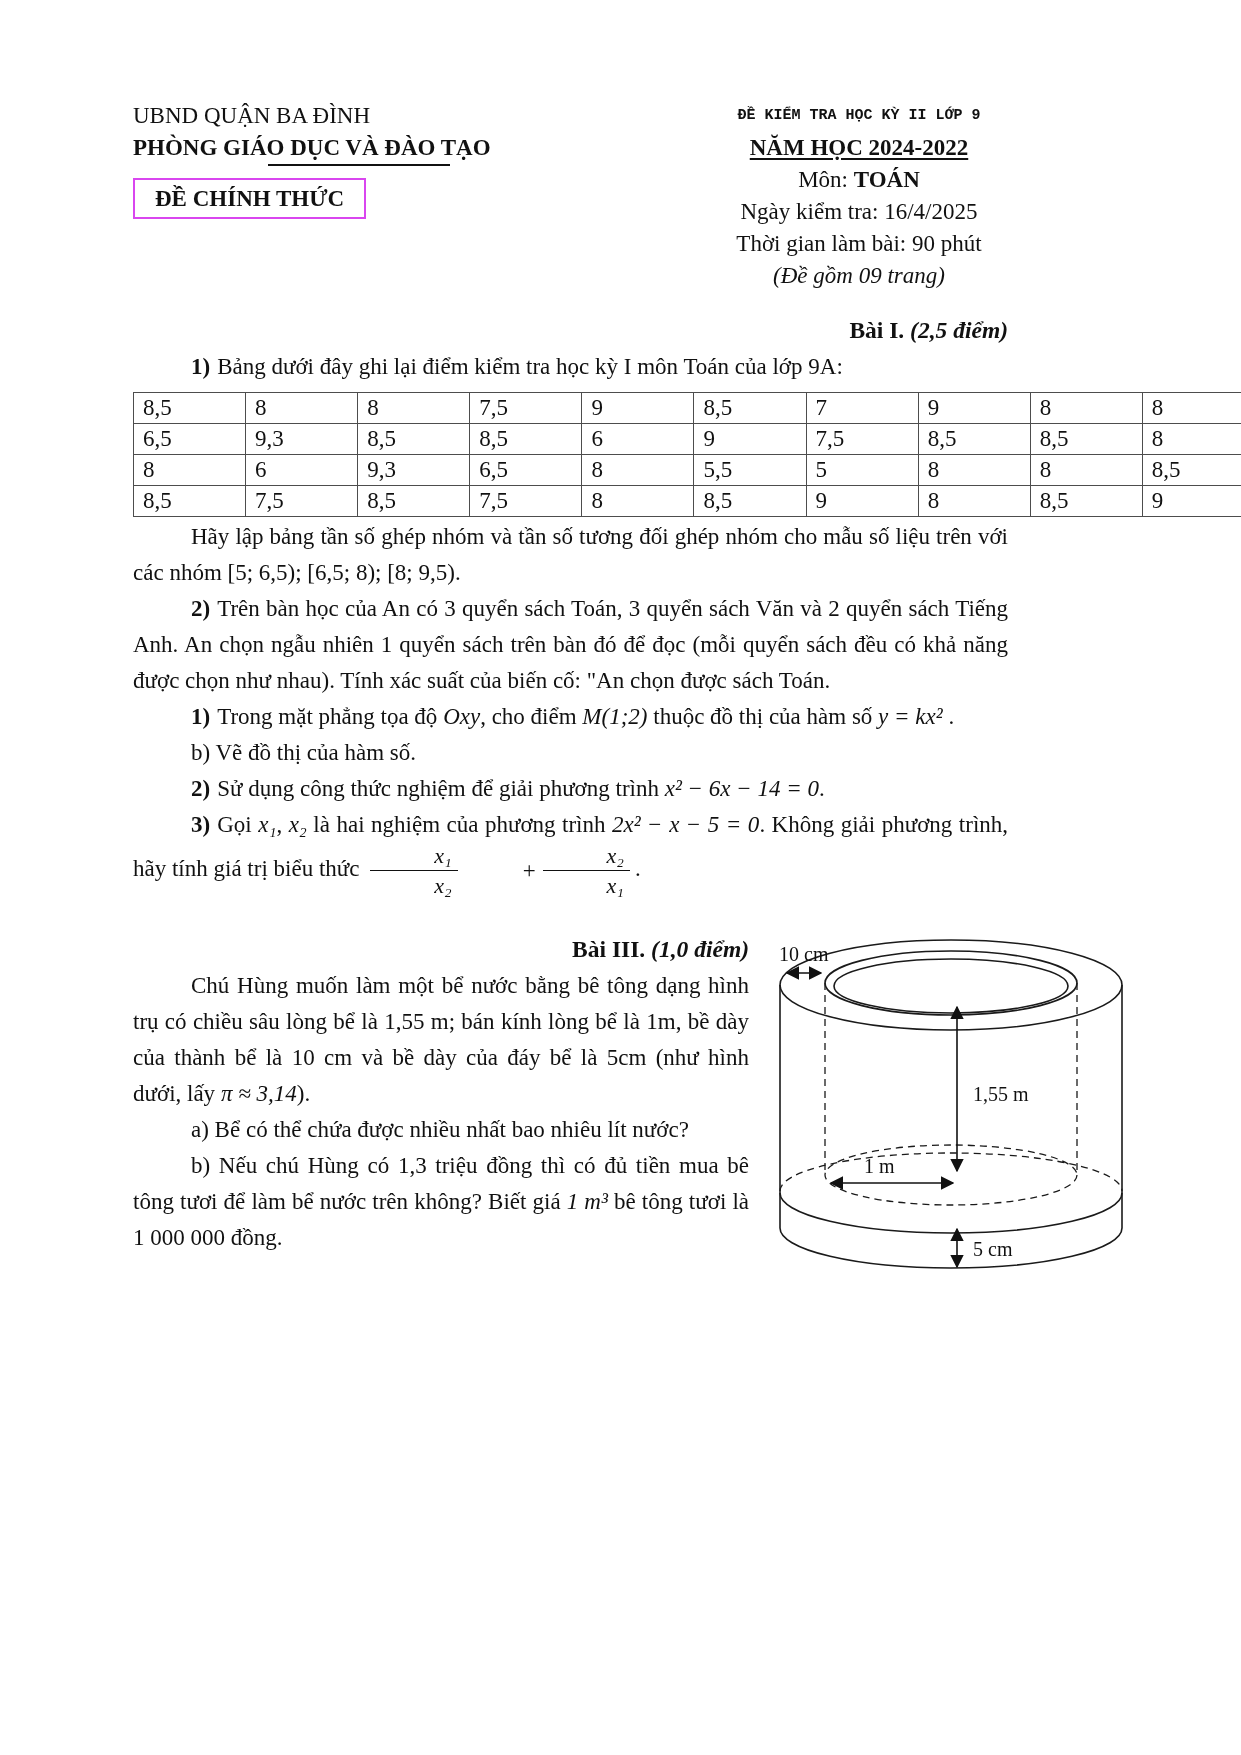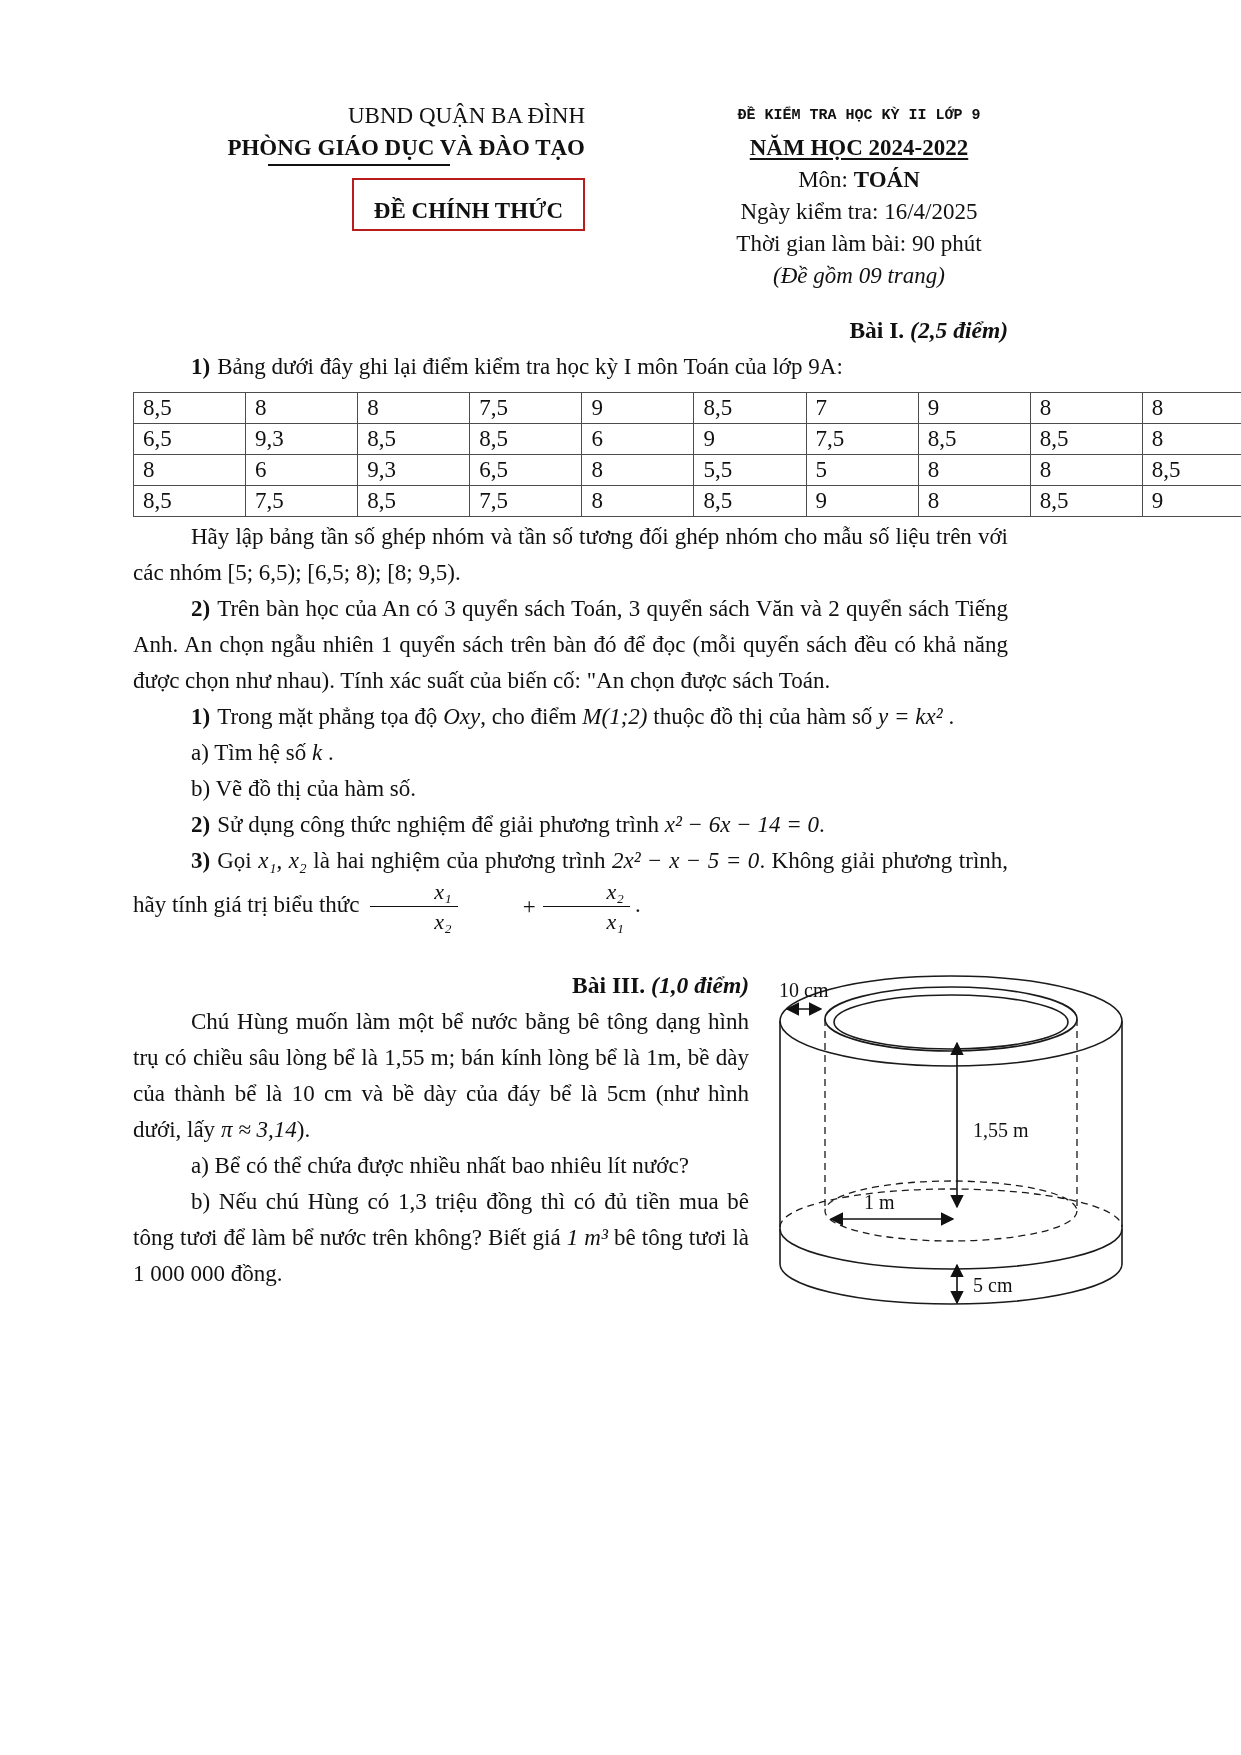--- a/index.html
+++ b/index.html
@@ -9,26 +9,26 @@
     margin:0 auto;
     background:#ffffff;
     color:#111;
     font-family:"Liberation Serif","DejaVu Serif",serif;
     box-sizing:border-box;
     padding:100px 233px 0 133px;
     overflow:hidden;
   }
   
   .header{display:flex;width:1000px;margin-bottom:20px;}
-  .h-left{width:452px;text-align:right;}
+  .h-left{width:452px;text-align:left;}
   .h-right{width:548px;text-align:center;}
   .hl1{font-size:23px;line-height:32px;}
   .hl2{font-size:23px;line-height:32px;font-weight:bold;}
   .hl-underline{width:182px;border-bottom:2px solid #111;margin:0 auto;}
-  .official-box{display:inline-block;border:2px solid #b91c1c;padding:18px 20px 5px;font-weight:bold;font-size:23px;margin-top:12px;}
+  .official-box{display:inline-block;border:2px solid #d946ef;padding:6px 20px 5px;font-weight:bold;font-size:23px;margin-top:12px;}
   .hr1{font-size:15px;line-height:32px;font-weight:bold;font-family:Liberation Mono, monospace;}
   .hr2{font-size:23px;line-height:32px;font-weight:bold;text-decoration:underline;text-underline-offset:3px;}
   .hr3{font-size:23px;line-height:32px;}
   .hr3 b{font-weight:bold;}
   .hr-italic{font-size:23px;line-height:32px;font-style:italic;}
   
   .section-title{font-size:23.5px;font-weight:bold;margin:0;line-height:37px;text-align:right;}
   .points{font-style:italic;}
   .para{font-size:23px;line-height:36px;text-align:justify;margin:0;}
   .indent{text-indent:58px;}
@@ -143,21 +143,20 @@
 
     <p class="para indent"><span>Hãy lập bảng tần số ghép nhóm và tần số tương đối ghép nhóm cho mẫu số liệu trên với các nhóm </span><span>[5; 6,5); [6,5; 8); [8; 9,5)</span><span>.</span></p>
 
     <p class="para indent"><span class="qlabel">2)</span><span>Trên bàn học của An có 3 quyển sách Toán, 3 quyển sách Văn và 2 quyển sách Tiếng Anh. An chọn ngẫu nhiên 1 quyển sách trên bàn đó để đọc (mỗi quyển sách đều có khả năng được chọn như nhau). Tính xác suất của biến cố: "An chọn được sách Toán.</span></p>
   </div>
 
   <div>
 
     <p class="para indent"><span class="qlabel">1)</span><span>Trong mặt phẳng tọa độ </span><span class="math">Oxy</span><span>, cho điểm </span><span class="math">M(1;2)</span><span> thuộc đồ thị của hàm số </span><span class="math">y = kx²</span><span> .</span></p>
 
-    <p class="para indent"><span>a) Tìm hệ số </span><span class="math">k</span><span> .</span></p>
 
     <p class="para indent"><span>b) Vẽ đồ thị của hàm số.</span></p>
 
     <p class="para indent"><span class="qlabel">2)</span><span>Sử dụng công thức nghiệm để giải phương trình </span><span class="math">x² − 6x − 14 = 0</span><span>.</span></p>
 
     <p class="para indent"><span class="qlabel">3)</span><span>Gọi </span><span class="math">x₁</span><span>, </span><span class="math">x₂</span><span> là hai nghiệm của phương trình </span><span class="math">2x² − x − 5 = 0</span><span>. Không giải phương trình, hãy tính giá trị biểu thức </span><span class="frac"><span class="fnum">x₁</span><span class="fden">x₂</span></span><span class="fplus">+</span><span class="frac"><span class="fnum">x₂</span><span class="fden">x₁</span></span><span>.</span></p>
   </div>
 
   <div class="bai3-wrap">
 

